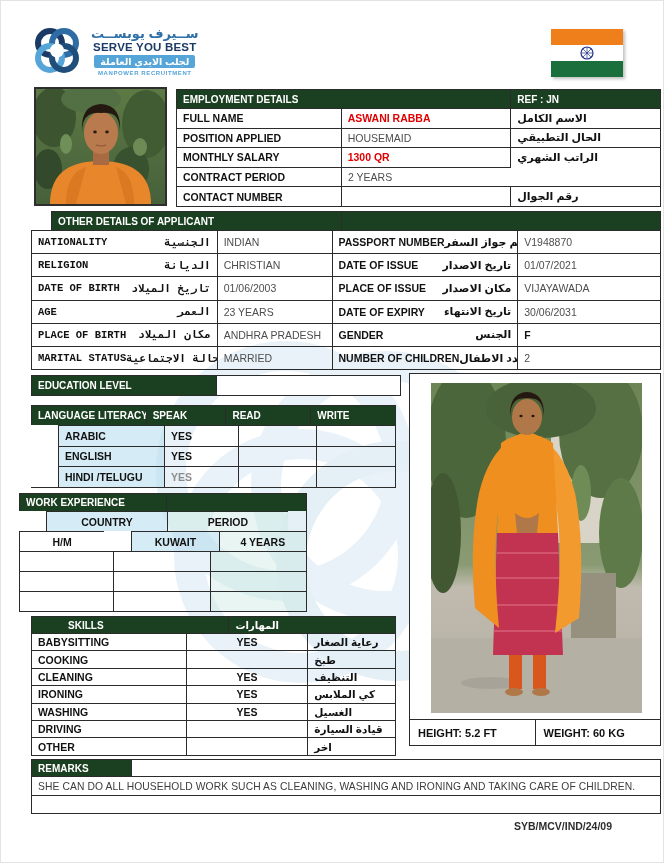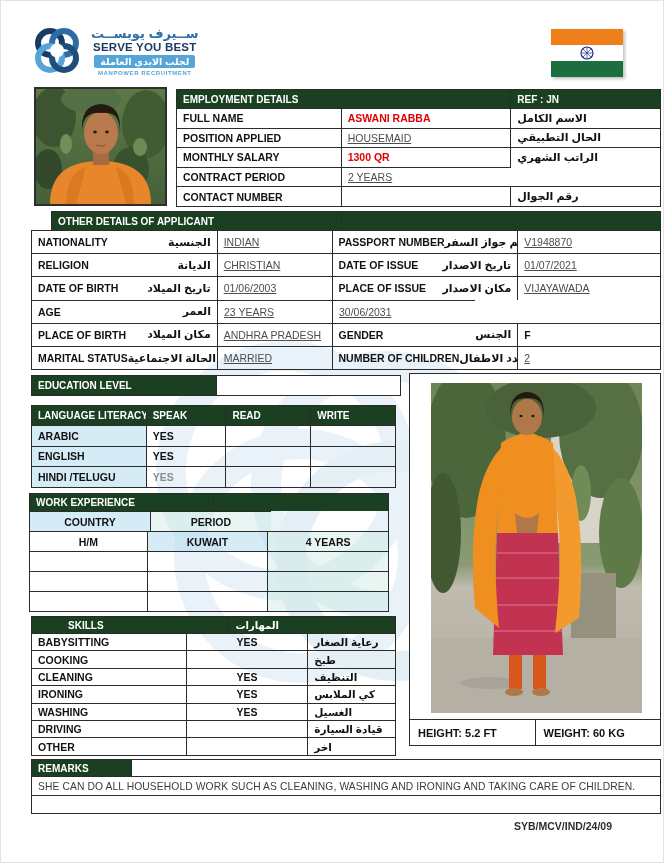--- a/index.html
+++ b/index.html
@@ -41,57 +41,57 @@
   .hw-cell + .hw-cell { border-left:1px solid #2b2b2b; }
 
   
   .tbl { position:absolute; z-index:1; border-right:1px solid #2b2b2b; border-bottom:1px solid #2b2b2b; }
   .row { display:flex; }
   .cell { border-left:1px solid #2b2b2b; border-top:1px solid #2b2b2b;
           display:flex; align-items:center; padding:0 6px; font-size:10.5px; color:#111;
           overflow:hidden; white-space:nowrap; }
   .green { background:#1b4021; color:#fff; font-weight:bold; font-size:10px; }
   .lbl { font-weight:bold; }
-  .val { color:#4d4d4d;text-decoration:underline; }
+  .val { color:#4d4d4d; }
   .val-red { color:#e00000; font-weight:bold; }
   .ar { font-weight:bold; font-size:11px; }
   .just-between { justify-content:space-between; }
   .center { justify-content:center; }
   .right { justify-content:flex-end; }
-  .tint { background:rgba(178,219,236,.55); }
+  .tint { background:rgba(178,219,236,.55);margin-left:27px; }
   .tint2 { background:rgba(205,233,226,.45); }
 
   
   .emp { left:175px; top:88px; width:485px; }
   .emp .hdr { height:19px; }
   .emp .drow { height:19.6px; }
   .emp-c1 { width:165px; } .emp-c2 { width:170px; } .emp-c3 { width:150px; }
   .emp-h1 { width:335px; } .emp-h2 { width:150px; }
 
   
   .od { left:30px; top:210px; width:630px; }
   .od .hdr { height:19px;padding-left:20px; }
   .od .drow { height:23.2px; }
   .od-h1 { width:300px; } .od-h2 { width:330px; }
-  .od-c1 { width:186px; } .od-c2 { width:115px; } .od-c3 { width:186px; } .od-c4 { width:143px; }
+  .od-c1 { width:186px;font-family:Liberation Mono, monospace; } .od-c2 { width:115px; } .od-c3 { width:186px; } .od-c4 { width:143px; }
 
   
   .edu { left:30px; top:374px; width:370px; }
   .edu .hdr { height:20px; }
   .edu-h1 { width:185px; } .edu-h2 { width:185px; background:#fff; }
 
   
   .lang { left:30px; top:404px; width:365px; }
   .lang .hdr { height:20px; }
   .lang .drow { height:20.6px; }
   .l-c1 { width:115px; } .l-c2 { width:80px; } .l-c3 { width:85px; } .l-c4 { width:85px; }
   .yes-dim { color:#8d8d8d; font-weight:bold; }
 
   
-  .work { left:28px; top:492px; width:360px; }
+  .work { left:18px; top:492px; width:288px; }
   .work .bar { height:18px; }
   .work .hdr { height:20px; }
   .work .drow { height:20px; }
   .w-b1 { width:185px; } .w-b2 { width:175px; }
   .w-c1 { width:118px; } .w-c2 { width:121px; } .w-c3 { width:121px; }
 
   
   .skl { left:30px; top:615px; width:365px; }
   .skl .bar { height:17px; }
   .skl .drow { height:17.4px; }
@@ -260,20 +260,24 @@
         </div>
       <div class="cell val od-c4">VIJAYAWADA</div>
     </div>
 
     <div class="row drow">
       <div class="cell just-between od-c1">
           <span class="lbl">AGE</span>
           <span class="ar" dir="rtl">العمر</span>
         </div>
       <div class="cell val od-c2">23 YEARS</div>
+      <div class="cell just-between od-c3">
+          <span class="lbl">DATE OF EXPIRY</span>
+          <span class="ar" dir="rtl">تاريخ الانتهاء</span>
+        </div>
       <div class="cell val od-c4">30/06/2031</div>
     </div>
 
     <div class="row drow">
       <div class="cell just-between od-c1">
           <span class="lbl">PLACE OF BIRTH</span>
           <span class="ar" dir="rtl">مكان الميلاد</span>
         </div>
       <div class="cell val od-c2">ANDHRA PRADESH</div>
       <div class="cell just-between od-c3">

